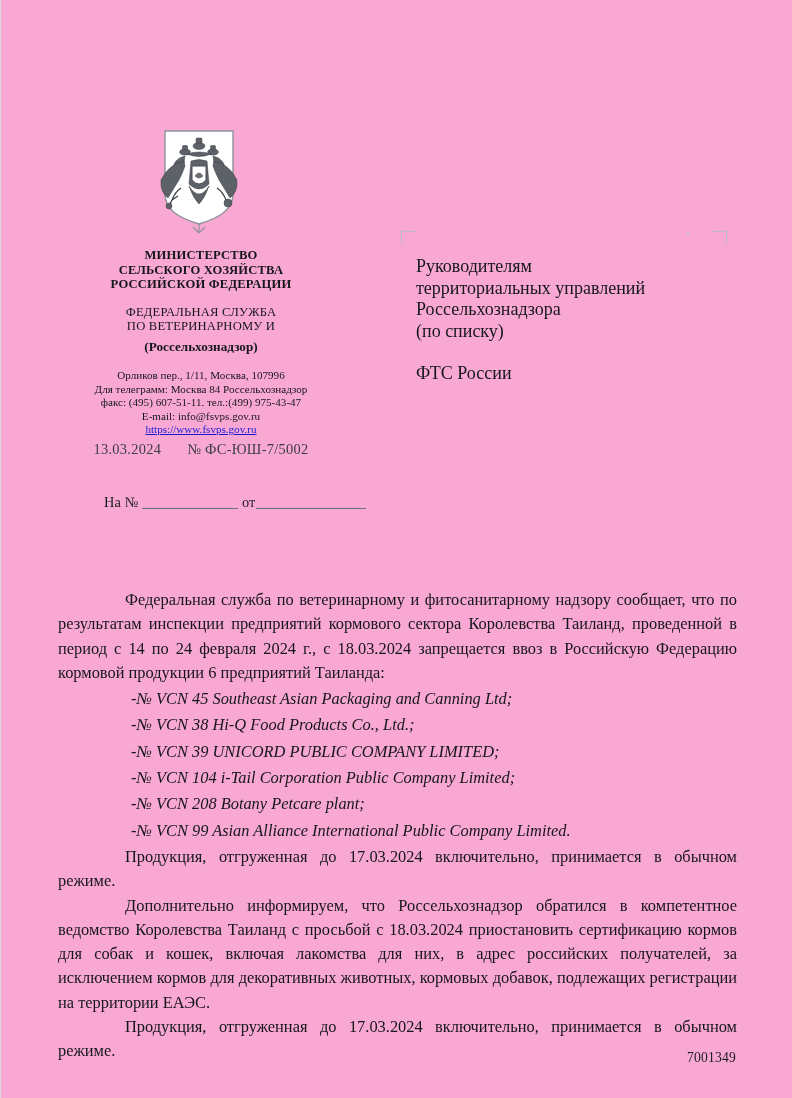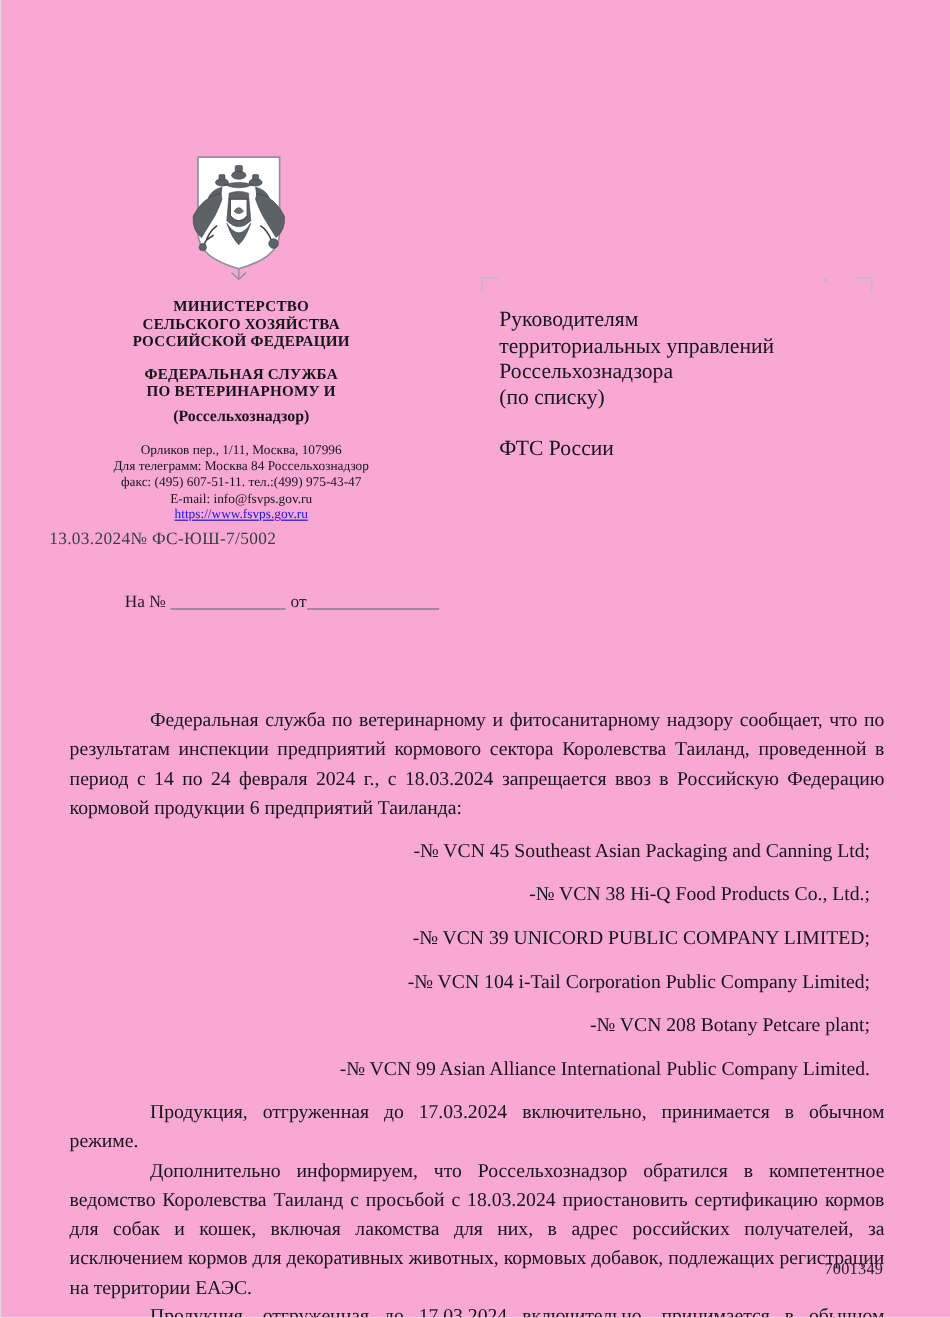--- a/index.html
+++ b/index.html
@@ -39,21 +39,21 @@
     width: 320px;
     text-align: center;
   }
   .lh-ministry {
     font-weight: bold;
     font-size: 12.6px;
     line-height: 14.6px;
     letter-spacing: .2px;
   }
   .lh-service {
-    font-weight: bold;
+    font-weight: normal;
     font-size: 12.6px;
     line-height: 14.6px;
     letter-spacing: .2px;
     margin-top: 13px;
   }
   .lh-short {
     font-weight: bold;
     font-size: 13.2px;
     line-height: 16px;
     margin-top: 5px;
@@ -66,20 +66,22 @@
   .lh-contacts .link {
     color: #1a1ad6;
     text-decoration: underline;
   }
   .lh-ref {
     margin-top: 3px;
     font-size: 14.4px;
     line-height: 18px;
     color: #3a3c42;
     display: flex;
+    justify-content: center;
+    gap: 26px;
   }
   .lh-ref .date { letter-spacing: .3px; }
   .lh-ref .num  { letter-spacing: .3px; }
 
   .na-line {
     position: absolute;
     left: 62px;
     top: 492px;
     font-size: 14.4px;
     line-height: 20px;
@@ -137,24 +139,25 @@
     text-align: justify;
     text-indent: 67px;
     text-justify: inter-word;
   }
   .enterprise-list {
     margin: 0;
     padding: 0;
     list-style: none;
   }
   .enterprise-list li {
-    margin: 12px;
+    margin: 2px;
     padding: 0 0 0 71px;
-    text-align: right;
+    text-align: left;
     white-space: nowrap;
+    font-style: italic;
   }
 
   .footer-code {
     position: absolute;
     left: 686px;
     top: 1050px;
     font-size: 13.6px;
     color: #1b1c20;
     letter-spacing: .2px;
   }

